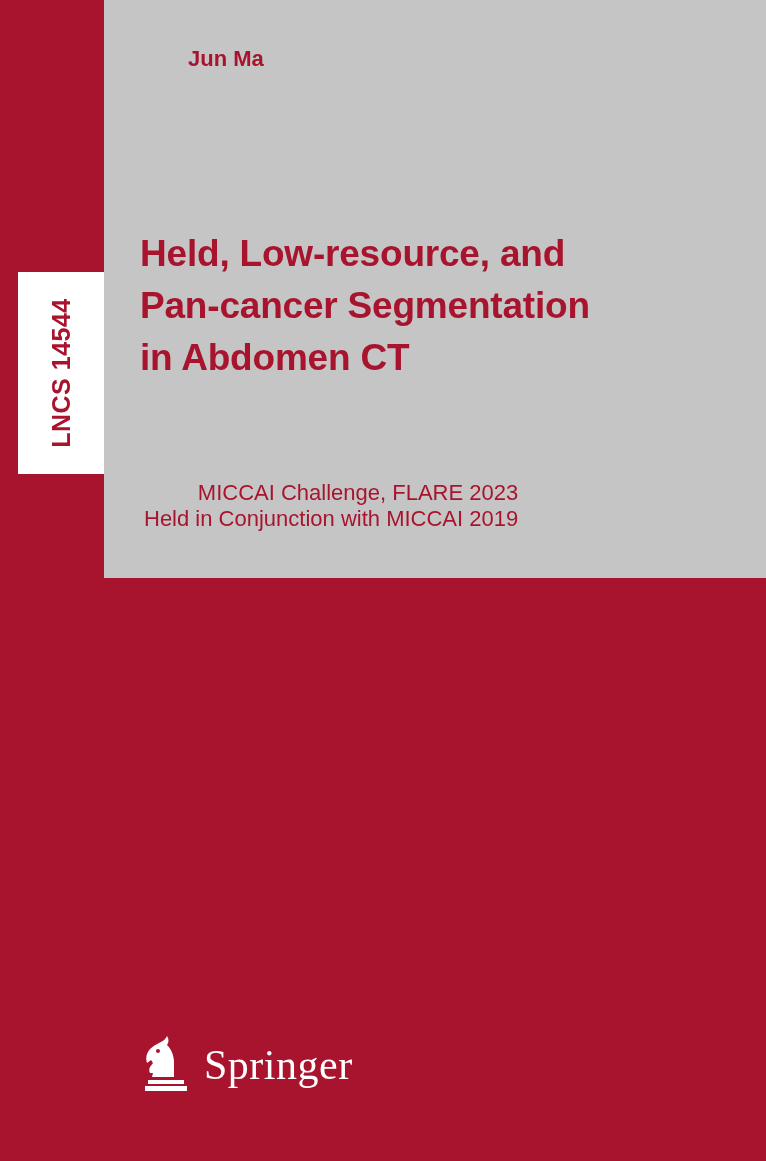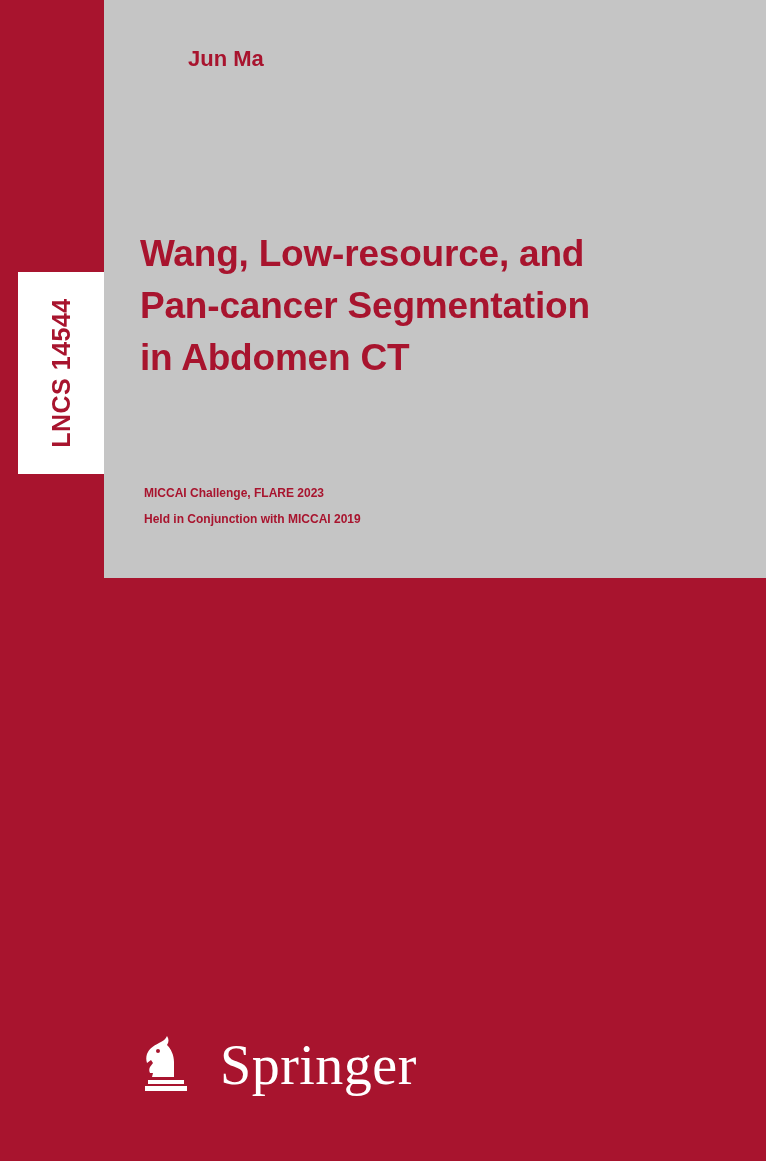--- a/index.html
+++ b/index.html
@@ -116,42 +116,43 @@
     letter-spacing: -0.2px;
   }
   .title div {
     white-space: nowrap;
   }
   .subtitle {
     position: absolute;
     left: 40px;
     top: 480px;
     color: #a8142e;
-    font-weight: bold;
-    font-size: 12px;
+    font-weight: normal;
+    font-size: 22px;
     line-height: 26px;
+    text-align: right;
   }
   .subtitle div {
     white-space: nowrap;
   }
   
   .springer {
     position: absolute;
     left: 136px;
     top: 1030px;
     display: flex;
     align-items: center;
     height: 70px;
   }
   .springer-word {
     color: #ffffff;
-    font-size: 56px;
+    font-size: 42px;
     font-family: "Liberation Serif", serif;
     letter-spacing: 0.5px;
-    margin-left: 24px;
+    margin-left: 8px;
   }
   .knight-svg {
     display: block;
   }
 </style>
 </head>
 <body>
 
 <div class="cover">
 
@@ -165,21 +166,21 @@
   <div class="left-red-bottom"></div>
   <div class="bottom-red"></div>
 
   <div class="content">
 
     <div class="editors">
       <div>Jun Ma</div>
     </div>
 
     <div class="title">
-      <div>Wang, Low-resource, and</div>
+      <div>Held, Low-resource, and</div>
       <div>Pan-cancer Segmentation</div>
       <div>in Abdomen CT</div>
     </div>
 
     <div class="subtitle">
       <div>MICCAI Challenge, FLARE 2023</div>
       <div>Held in Conjunction with MICCAI 2019</div>
     </div>
 
   </div>

